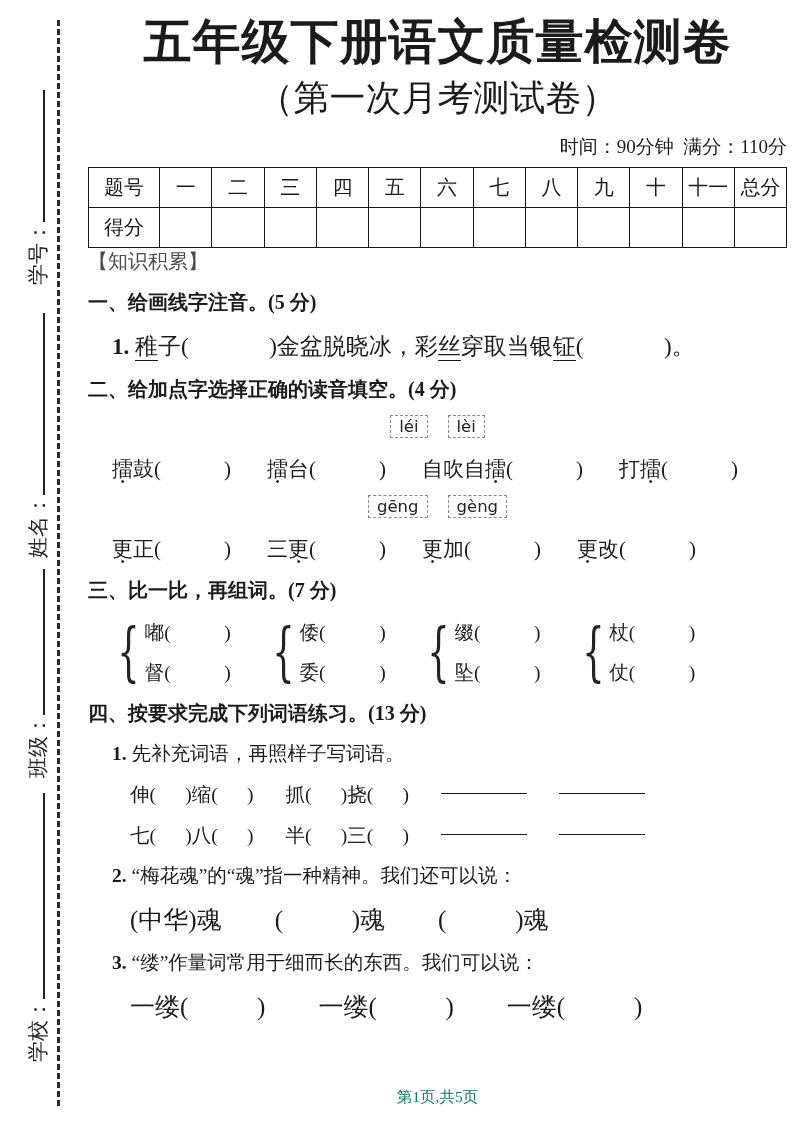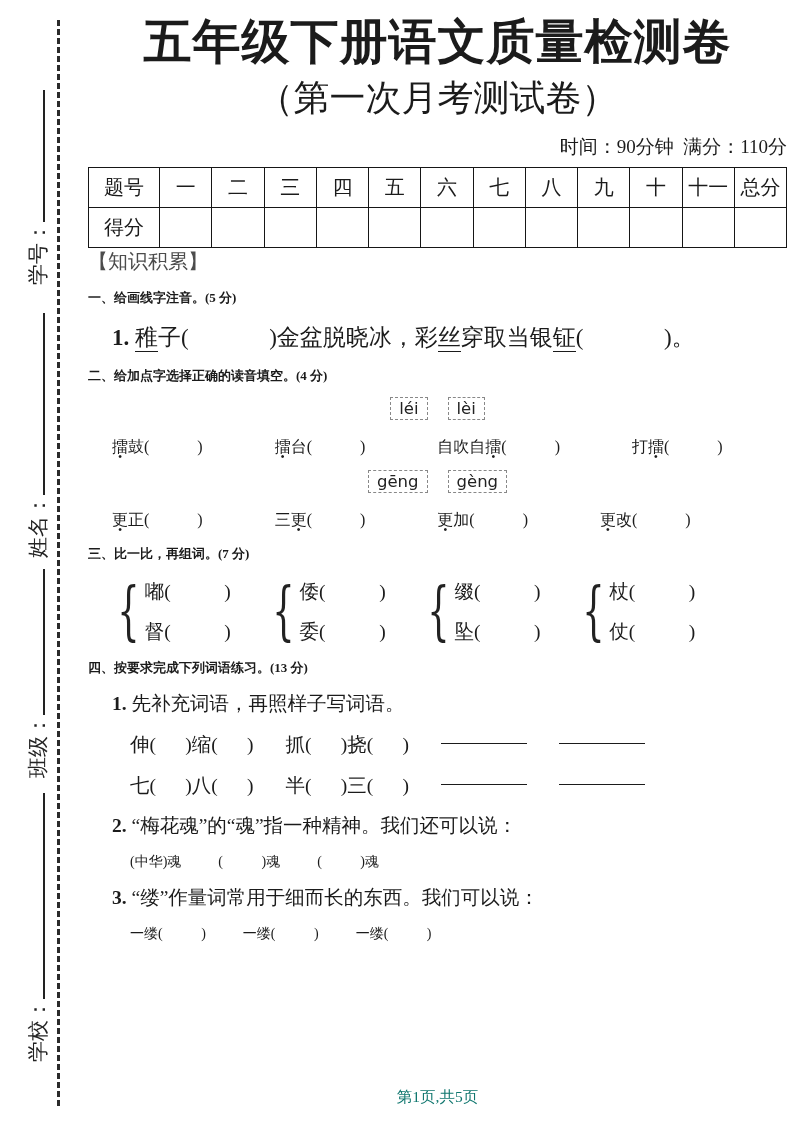--- a/index.html
+++ b/index.html
@@ -28,50 +28,50 @@
   .title    { margin:14px 0 0; font-size:48px; font-weight:bold; text-align:center; letter-spacing:1px; line-height:1.15; }
   .subtitle { margin:10px 0 0; font-size:36px; font-weight:normal; text-align:center; line-height:1.1; }
   .meta     { margin-top:15px; text-align:right; font-size:19px; white-space:pre; }
 
   table.score { border-collapse:collapse; width:100%; margin-top:7px; table-layout:fixed; }
   table.score td { border:1.6px solid #161616; height:39px; text-align:center; font-size:20px; padding:0; }
   table.score td.corner { width:70px; }
 
   .tag { font-size:20px; color:#4c4c4c; }
 
-  .qtitle { margin-top:14px; font-size:13px; font-weight:bold; }
+  .qtitle { margin-top:14px; font-size:20px; font-weight:bold; }
   .qitem  { margin:15px 0 0 24px; font-size:23px; white-space:pre; }
 
   .seg-u { border-bottom:1.6px solid #1b1b1b; padding-bottom:1px; }
   .seg-b { font-weight:bold; }
   .seg-d { position:relative; display:inline-block; }
   .seg-d::after {
     content:"\2022"; position:absolute; left:50%; transform:translateX(-50%);
     bottom:-0.62em; font-size:12px; color:#1b1b1b;
   }
 
   .pinyin-row { margin-top:12px; display:flex; justify-content:center; gap:20px; }
   .pinyin-box {
     border:1.6px dashed #888; padding:1px 8px; color:#222;
     font-family:"DejaVu Sans","Liberation Sans",sans-serif; font-size:16.5px;
   }
-  .word-row { margin:17px 0 0 24px; display:flex; gap:72px; font-size:16px; white-space:pre;align-items:flex-end; }
+  .word-row { margin:17px 0 0 24px; display:flex; gap:36px; font-size:21px; white-space:pre;align-items:flex-end; }
 
   .pairs-row { margin:15px 0 0 20px; display:flex; gap:32px; }
   .pair { display:flex; align-items:center; }
   .brace {
     font-size:64px; line-height:0.95; transform:scaleX(0.55); margin-right:-4px;
     font-family:"DejaVu Serif",serif; color:#222; font-weight:normal;
   }
   .pair-col { display:flex; flex-direction:column; gap:13px; font-size:19.5px; white-space:pre; }
 
   .q4sub    { margin:13px 0 0 24px; font-size:19.5px; white-space:pre; }
   .fill-row { margin:14px 0 0 42px; display:flex; gap:32px; font-size:19.5px; white-space:pre; align-items:center; }
   .blank    { display:inline-block; width:86px; height:2px; border-bottom:1.6px solid #1b1b1b; margin-bottom:4px; }
-  .cells-row{ margin:14px 0 0 42px; display:flex; gap:37px; font-size:14px; white-space:pre; }
+  .cells-row{ margin:14px 0 0 42px; display:flex; gap:53px; font-size:25px; white-space:pre; }
 
   .footer {
     position:absolute; left:88px; bottom:14px; width:699px;
     text-align:center; font-size:15.5px; color:#0f766e;
   }
 </style>
 </head>
 <body>
 
 <div>

